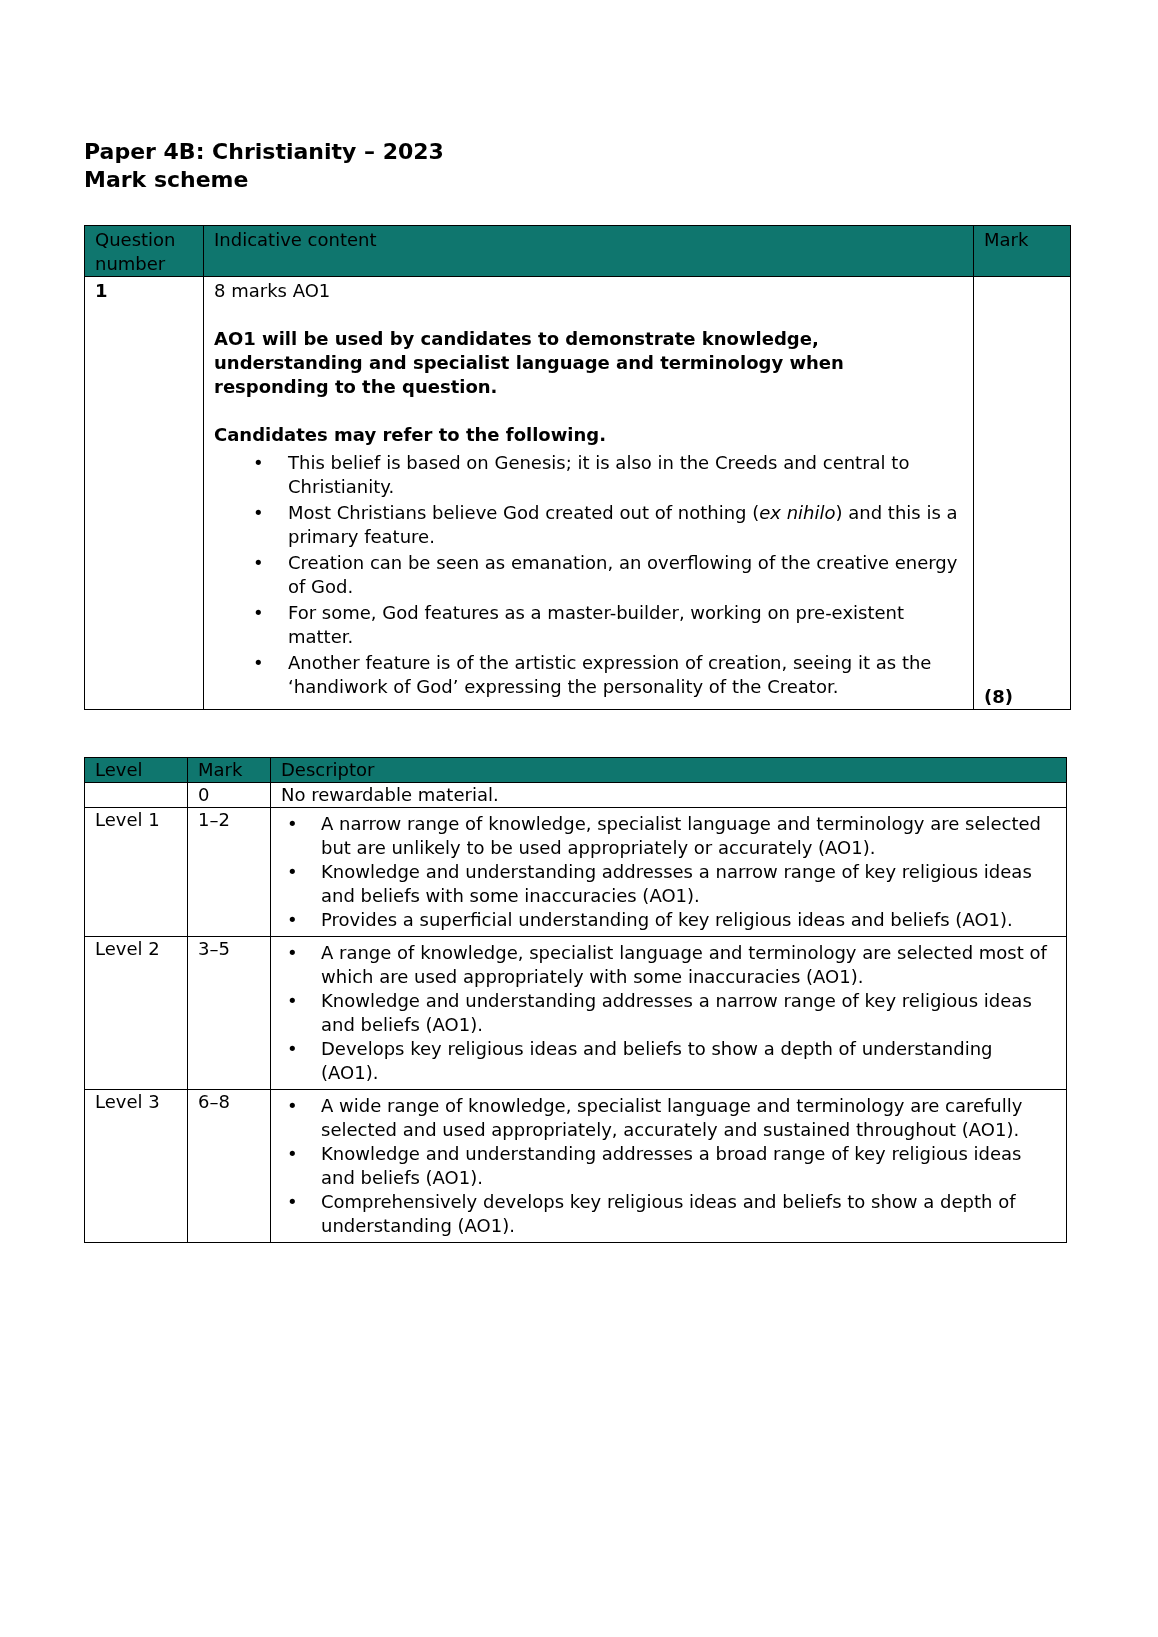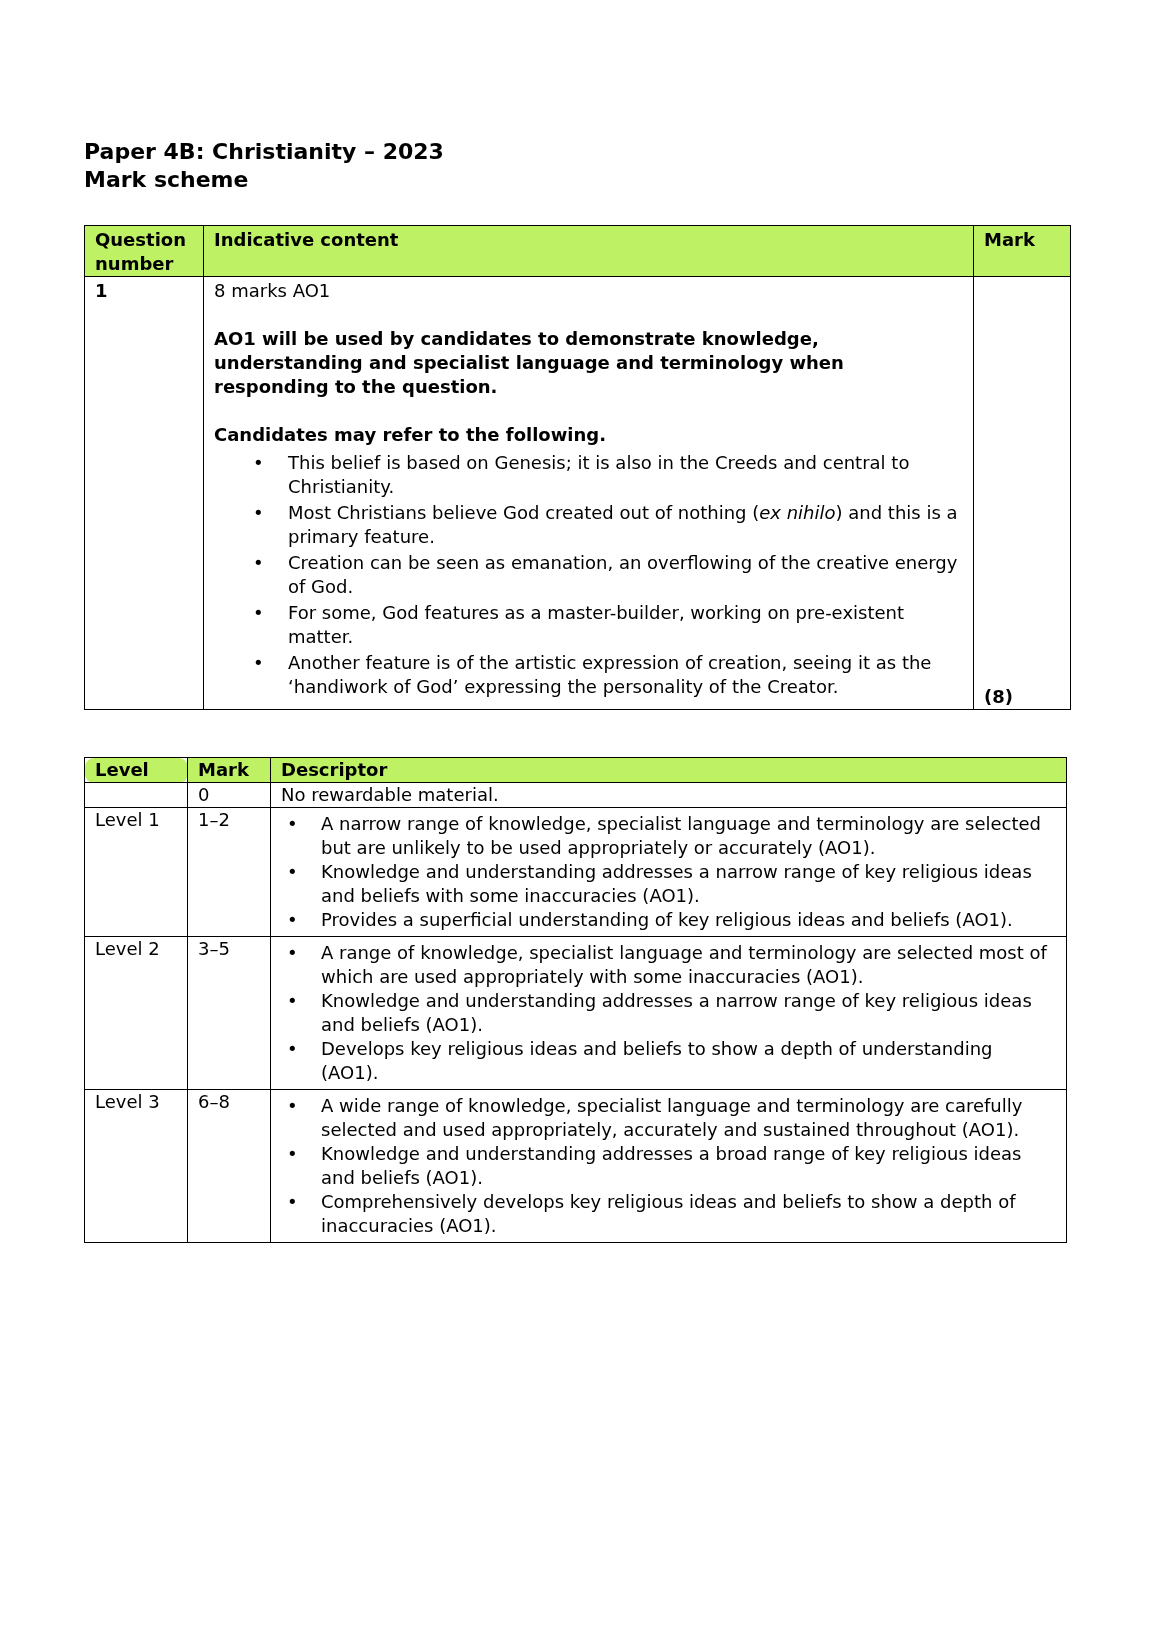--- a/index.html
+++ b/index.html
@@ -6,41 +6,41 @@
   body {
     width: 1158px; height: 1637px; position: relative; overflow: hidden;
     font-family: "DejaVu Sans", sans-serif; color: #000;
   }
   .page-title {
     position: absolute; left: 84px; top: 138px;
     font-size: 22px; font-weight: bold; line-height: 28px; margin: 0;
   }
   table { border-collapse: collapse; position: absolute; font-size: 18px; line-height: 24px; }
   td, th { border: 1.5px solid #000; vertical-align: top; text-align: left; padding: 0 10px; }
-  th { background: #bef264; font-weight: bold; }
+  th { background: #0f766e; font-weight: normal; }
 
   #q-table { left: 84px; top: 225px; width: 987px; }
   #q-table th { padding-top: 2px; padding-bottom: 0; }
   #q-table .col-q { width: 98px; }
   #q-table .col-m { width: 76px; }
   #q-table td.qnum { font-weight: bold; padding-top: 2px; }
   #q-table td.content { padding-top: 2px; padding-bottom: 6px; }
   #q-table td.mark { vertical-align: bottom; font-weight: bold; padding-bottom: 0; }
   .marks-line { margin: 0 0 24px 0; }
   .bold-para { font-weight: bold; margin: 8px 0 24px 0; }
   .intro { font-weight: bold; margin: 0; }
   ul.bullets { margin: 4px; padding: 0 0 0 70px; list-style: none; }
   ul.bullets li { position: relative; margin: 0 0 2px 0; }
   ul.bullets li::before {
     content: "\2022"; position: absolute; left: -35px; top: 0;
   }
 
   #lvl-table { left: 84px; top: 757px; width: 983px; }
   #lvl-table th, #lvl-table td { padding: 0 10px; }
-  #lvl-table .c-level { width: 82px; border-radius: 9px; }
+  #lvl-table .c-level { width: 82px; }
   #lvl-table .c-mark { width: 62px; }
   #lvl-table ul.bullets { padding-left: 36px; }
   #lvl-table ul.bullets li { margin: 0; }
   #lvl-table ul.bullets li::before { left: -34px; }
   em { font-style: italic; text-align: right; }
 </style>
 </head>
 <body>
 
 <h1 class="page-title">
@@ -112,18 +112,18 @@
         </ul>
       </td>
     </tr>
     <tr>
       <td>Level 3</td>
       <td>6–8</td>
       <td>
         <ul class="bullets">
           <li>A wide range of knowledge, specialist language and terminology are carefully selected and used appropriately, accurately and sustained throughout (AO1).</li>
           <li>Knowledge and understanding addresses a broad range of key religious ideas and beliefs (AO1).</li>
-          <li>Comprehensively develops key religious ideas and beliefs to show a depth of inaccuracies (AO1).</li>
+          <li>Comprehensively develops key religious ideas and beliefs to show a depth of understanding (AO1).</li>
         </ul>
       </td>
     </tr>
   </tbody>
 </table>
 
 </body></html>

